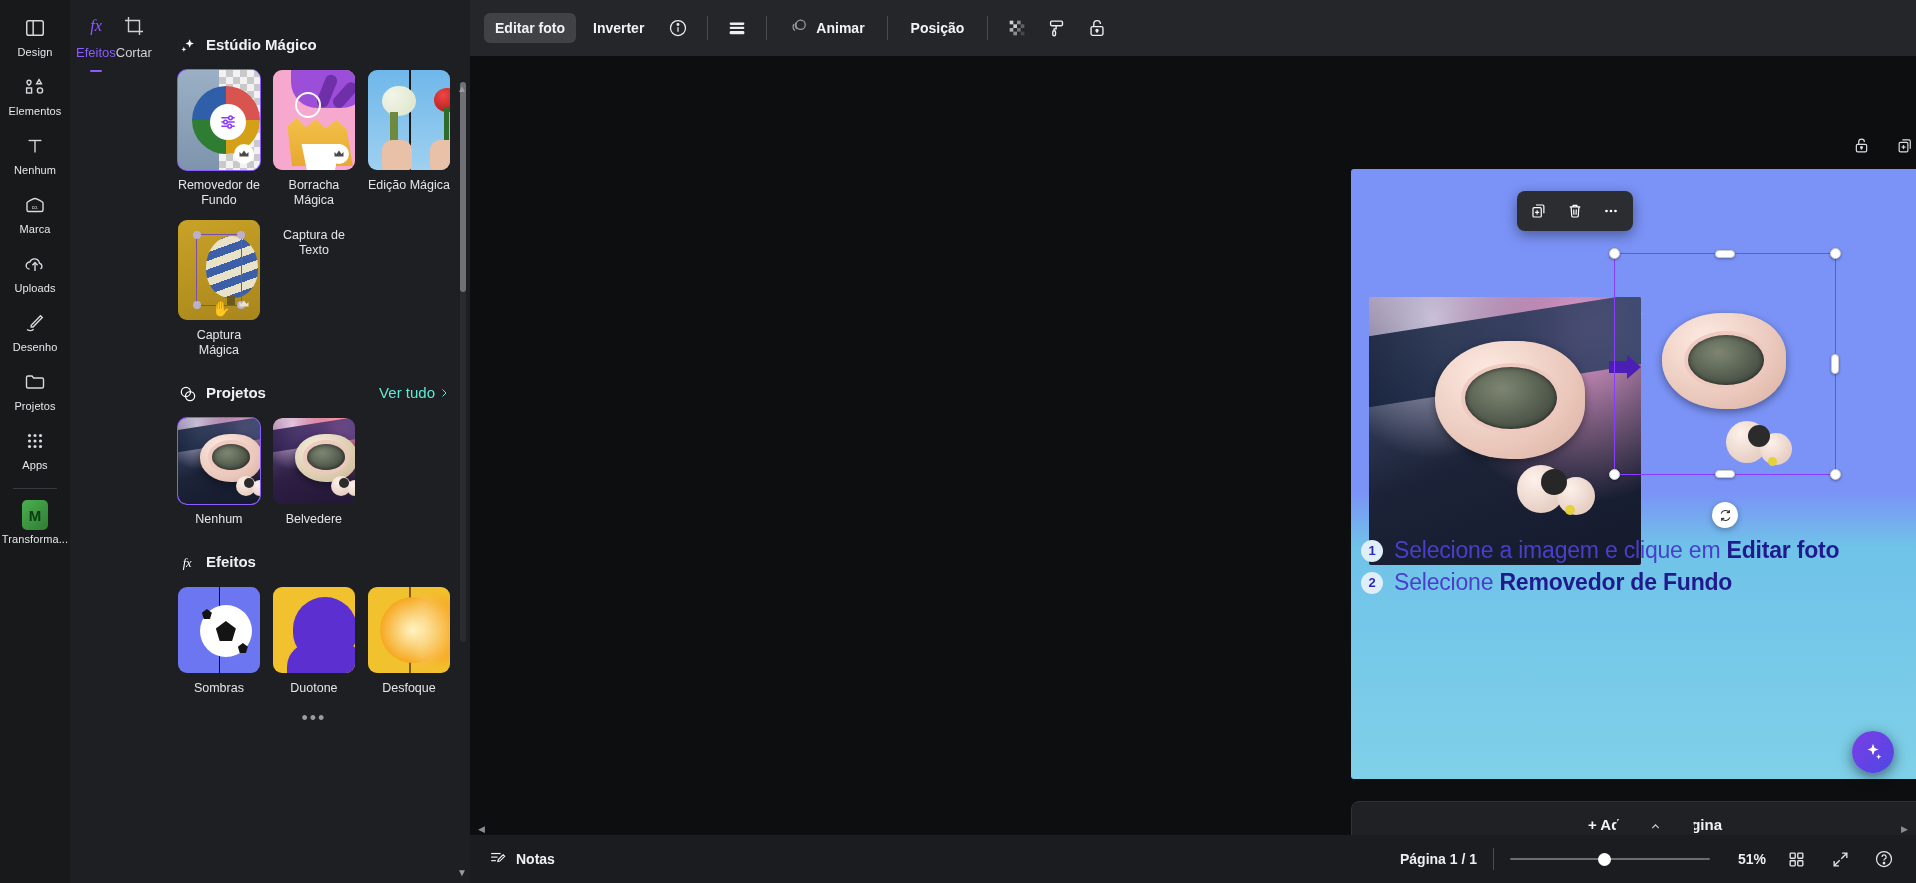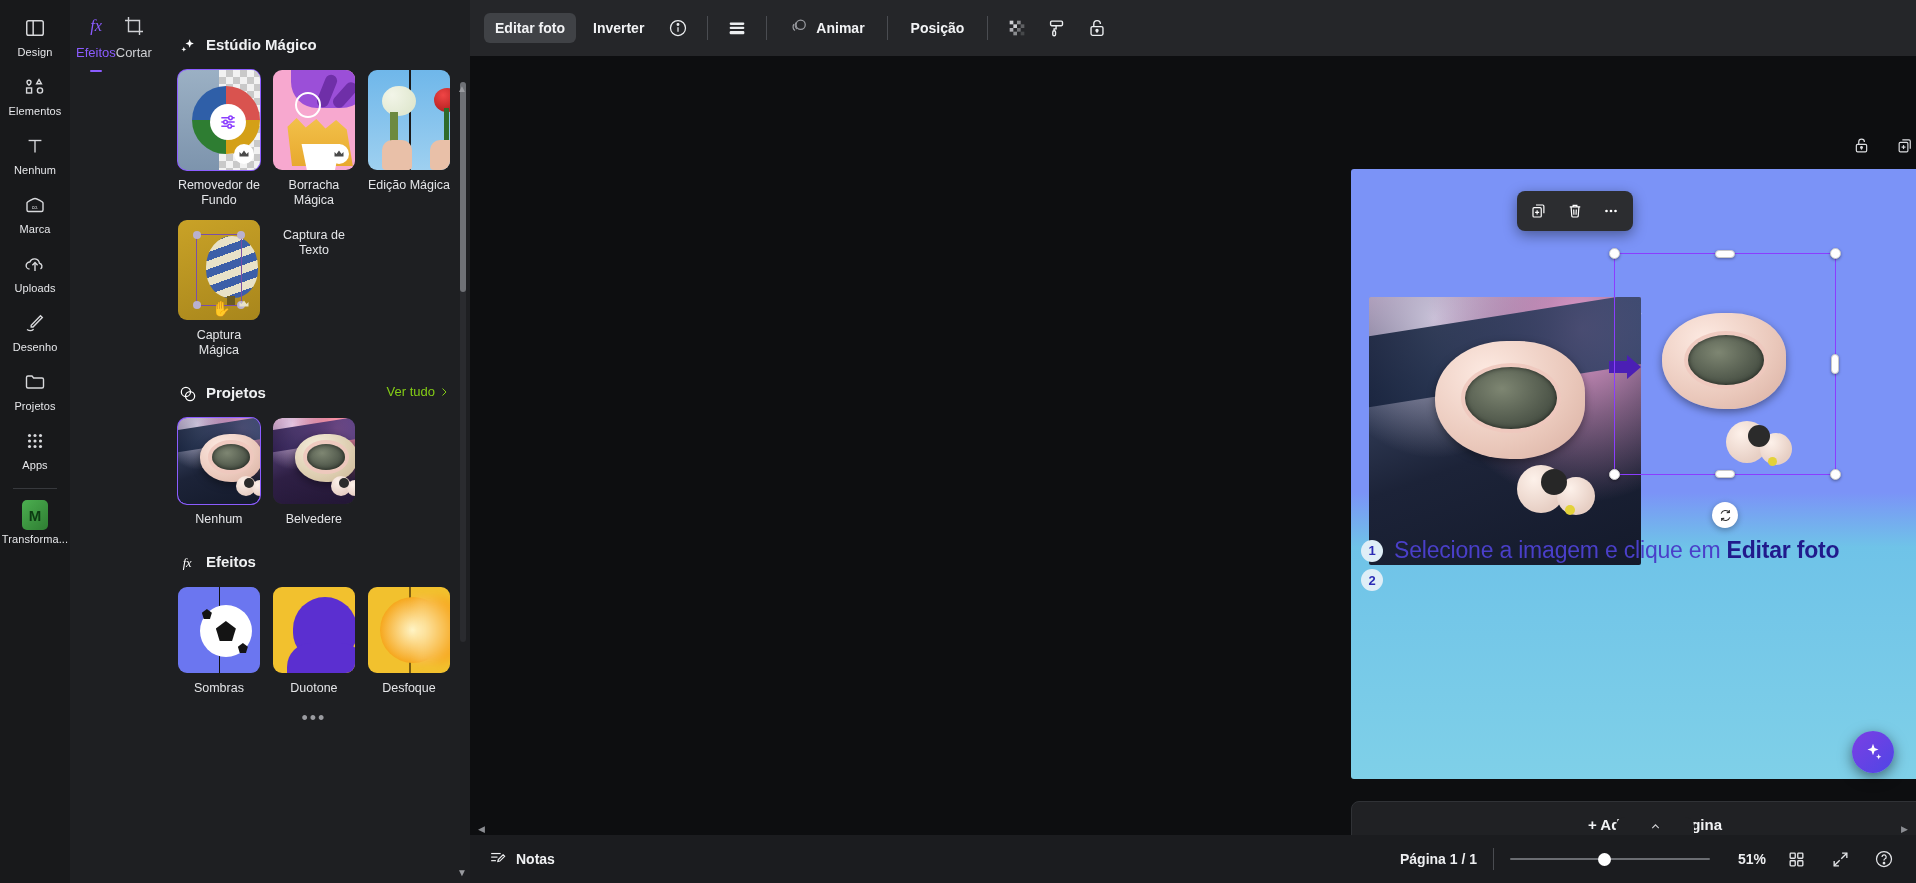--- a/index.html
+++ b/index.html
@@ -42,21 +42,21 @@
   .ptab .plabel { font-size: 13px; }
   .ptab.active { color: #8b5cff; }
   .ptab.active::after {
     content: ""; position: absolute; left: 14px; right: 14px; bottom: 0;
     height: 2px; background: #8b5cff; border-radius: 2px;
   }
   .panel-scroll { flex: 1; overflow: hidden; position: relative; padding: 0 20px 0 20px; }
   .sec-head { display: flex; align-items: flex-start; gap: 8px; margin: 36px 0 14px; }
   .sec-head .sicon { width: 20px; height: 20px; display: flex; align-items: center; justify-content: center; }
   .sec-title { font-size: 15px; font-weight: bold; color: #f0f1f3; }
-  .sec-head .seeall { margin-left: auto; font-size: 13px; color: #84cc16; display: flex; align-items: center; gap: 3px; cursor: pointer; }
+  .sec-head .seeall { margin-left: auto; font-size: 15px; color: #5eead4; display: flex; align-items: center; gap: 3px; cursor: pointer; }
 
   .grid3 { display: grid; grid-template-columns: repeat(3, 1fr); gap: 12px 13px; }
   .card { cursor: pointer; }
   .thumb {
     width: 100%; height: 100px; border-radius: 9px; overflow: hidden;
     position: relative; background: #2b2c30;
   }
   .thumb.sel { outline: 2.5px solid #8b5cff; outline-offset: -1px; box-shadow: 0 0 0 2px #1e1f22 inset; }
   .card-label { font-size: 12.5px; color: #e4e5e8; text-align: center; margin-top: 8px; line-height: 15px; }
   .crown {
@@ -640,20 +640,21 @@
             </svg>
         </div>
 
         <div class="steps" style="left:10px; top:368px;">
           <div class="step">
             <span class="step-num">1</span>
             <span class="step-txt"><span>Selecione a imagem e clique em </span><b>Editar foto</b></span>
           </div>
           <div class="step">
             <span class="step-num">2</span>
+            <span class="step-txt"><span>Selecione </span><b>Removedor de Fundo</b></span>
           </div>
         </div>
       </div>
 
       <div class="addpage" style="left:881px; top:745px; width:608px;">+ Adicionar página</div>
 
       <div class="collapse-tab" style="left:1146px; bottom:0;">
         <svg width="13" height="13" viewBox="0 0 24 24" fill="none" stroke="currentColor" stroke-width="2">
             <polyline points="6,15 12,9 18,15"></polyline>
           </svg>

